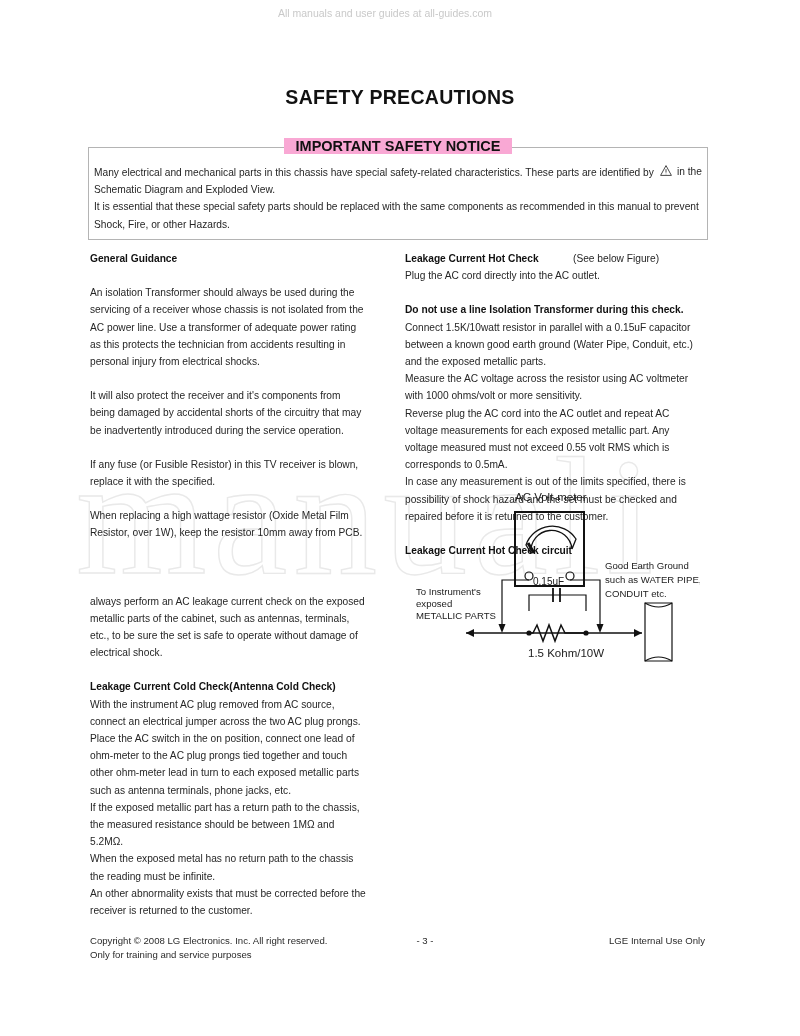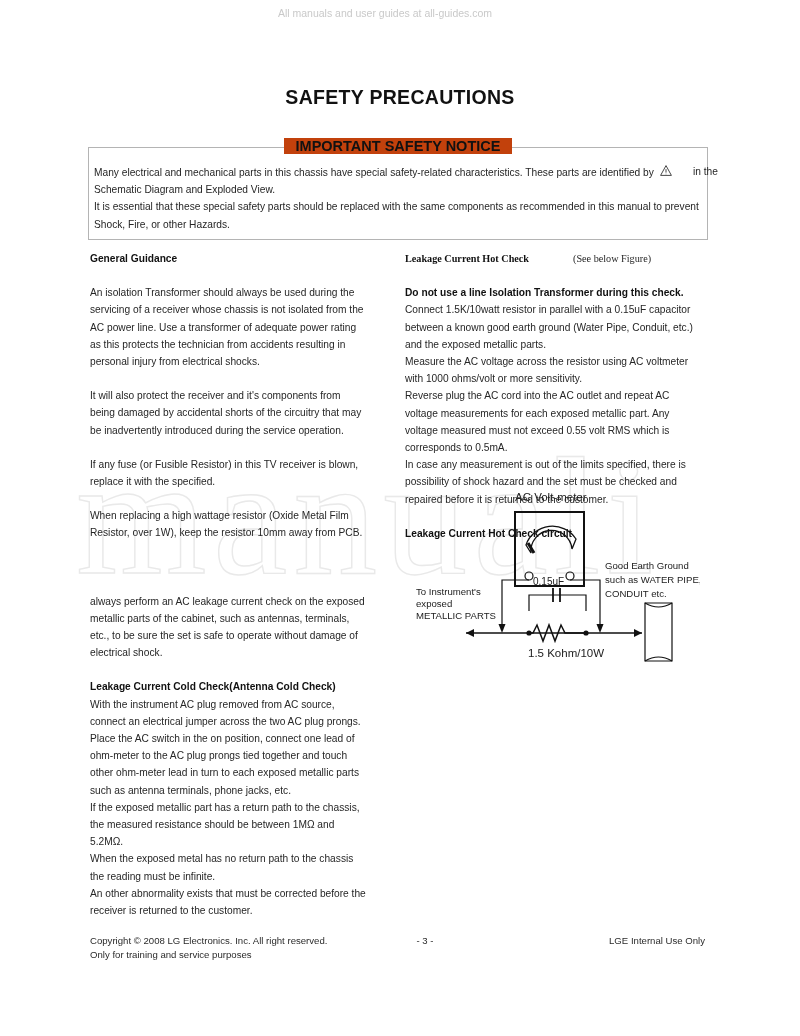--- a/index.html
+++ b/index.html
@@ -81,42 +81,42 @@
     left: 88px;
     top: 138px;
     width: 620px;
     text-align: center;
     font-size: 14.5px;
     font-weight: bold;
     color: #111;
     z-index: 3;
   }
   #notice-title span {
-    background: #c2410c;
+    background: #f9a8d4;
     padding: 0 12px;
   }
   #notice-body {
     position: absolute;
     left: 94px;
     top: 164px;
     width: 560px;
     font-size: 10.2px;
     line-height: 17.2px;
     color: #262626;
     z-index: 3;
   }
   #notice-body .line { white-space: nowrap; }
   #warn-mark {
     position: absolute;
     left: 660px;
     top: 165px;
     z-index: 3;
     display: flex;
     align-items: center;
-    gap: 21px;
+    gap: 5px;
     font-size: 10.2px;
     color: #262626;
   }
 
   
   .col {
     position: absolute;
     z-index: 3;
     font-size: 10.2px;
     line-height: 17.2px;
@@ -128,21 +128,20 @@
   .sec-head {
     font-weight: bold;
     color: #111;
   }
   .gap { height: 17px; }
   p.para { margin: 0; }
 
   .hot-head-row {
     display: flex;
     align-items: center;
-    font-family: Liberation Serif, serif;
   }
   .hot-head-row .hh-title { font-weight: bold; color: #111; width: 168px; }
 
   
   #circuit {
     position: absolute;
     left: 400px;
     top: 485px;
     width: 300px;
     height: 180px;
@@ -219,20 +218,21 @@
   <p class="para">If the exposed metallic part has a return path to the chassis, the measured resistance should be between 1MΩ and 5.2MΩ.</p>
   <p class="para">When the exposed metal has no return path to the chassis the reading must be infinite.</p>
   <p class="para">An other abnormality exists that must be corrected before the receiver is returned to the customer.</p>
 </div>
 
 <div id="right-col" class="col">
   <div class="hot-head-row">
     <span class="hh-title">Leakage Current Hot Check</span>
     <span>(See below Figure)</span>
   </div>
+  <p class="para">Plug the AC cord directly into the AC outlet.</p>
   <div class="gap"></div>
   <div class="sec-head">Do not use a line Isolation Transformer during this check.</div>
   <p class="para">Connect 1.5K/10watt resistor in parallel with a 0.15uF capacitor between a known good earth ground (Water Pipe, Conduit, etc.) and the exposed metallic parts.</p>
   <p class="para">Measure the AC voltage across the resistor using AC voltmeter with 1000 ohms/volt or more sensitivity.</p>
   <p class="para">Reverse plug the AC cord into the AC outlet and repeat AC voltage measurements for each exposed metallic part. Any voltage measured must not exceed 0.55 volt RMS which is corresponds to 0.5mA.</p>
   <p class="para">In case any measurement is out of the limits specified, there is possibility of shock hazard and the set must be checked and repaired before it is returned to the customer.</p>
   <div class="gap"></div>
   <div class="sec-head">Leakage Current Hot Check circuit</div>
 </div>
 

